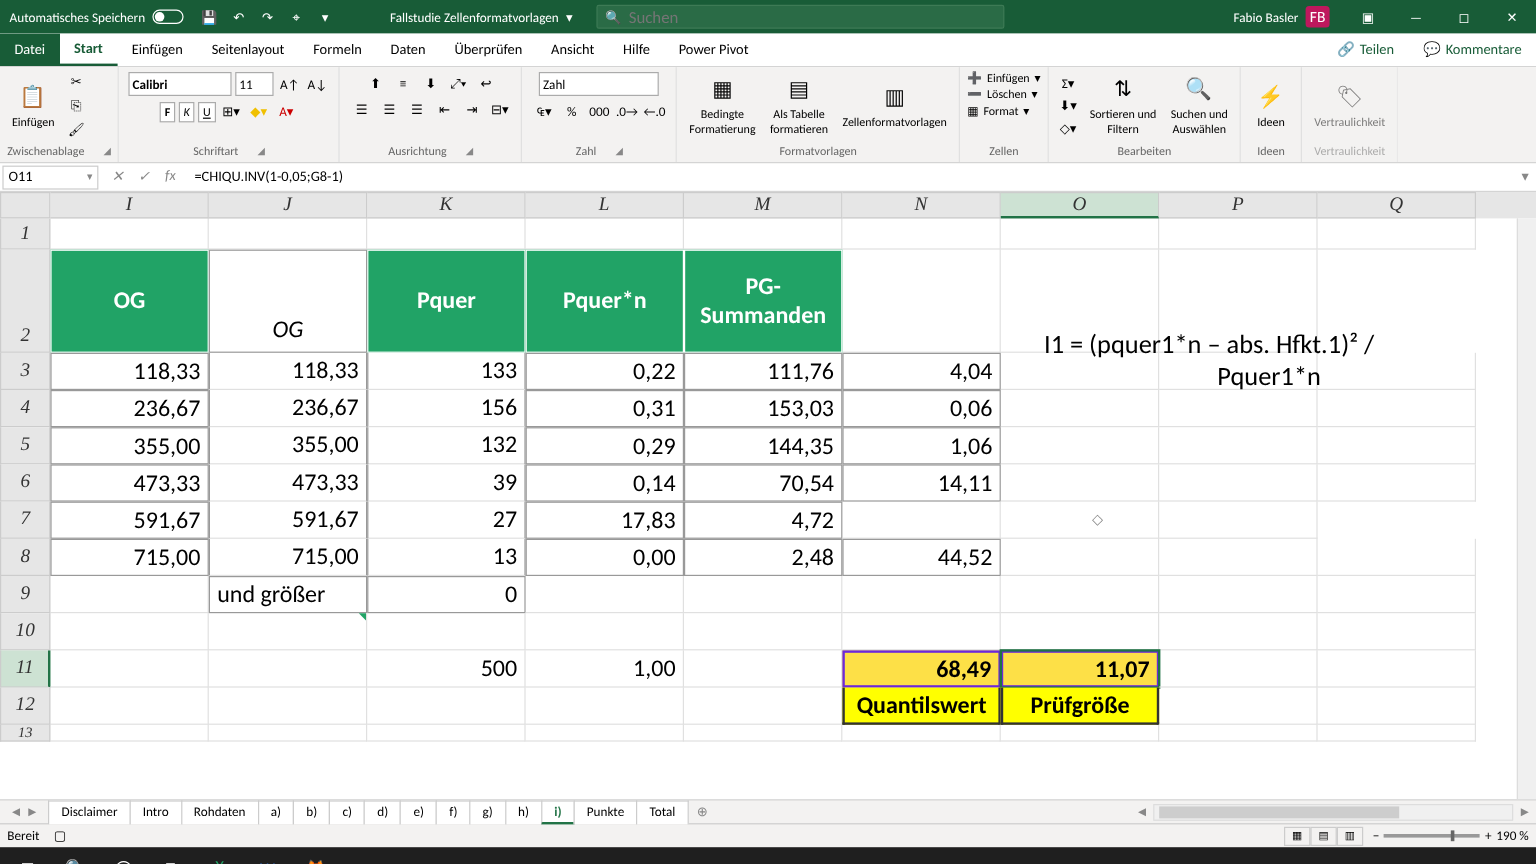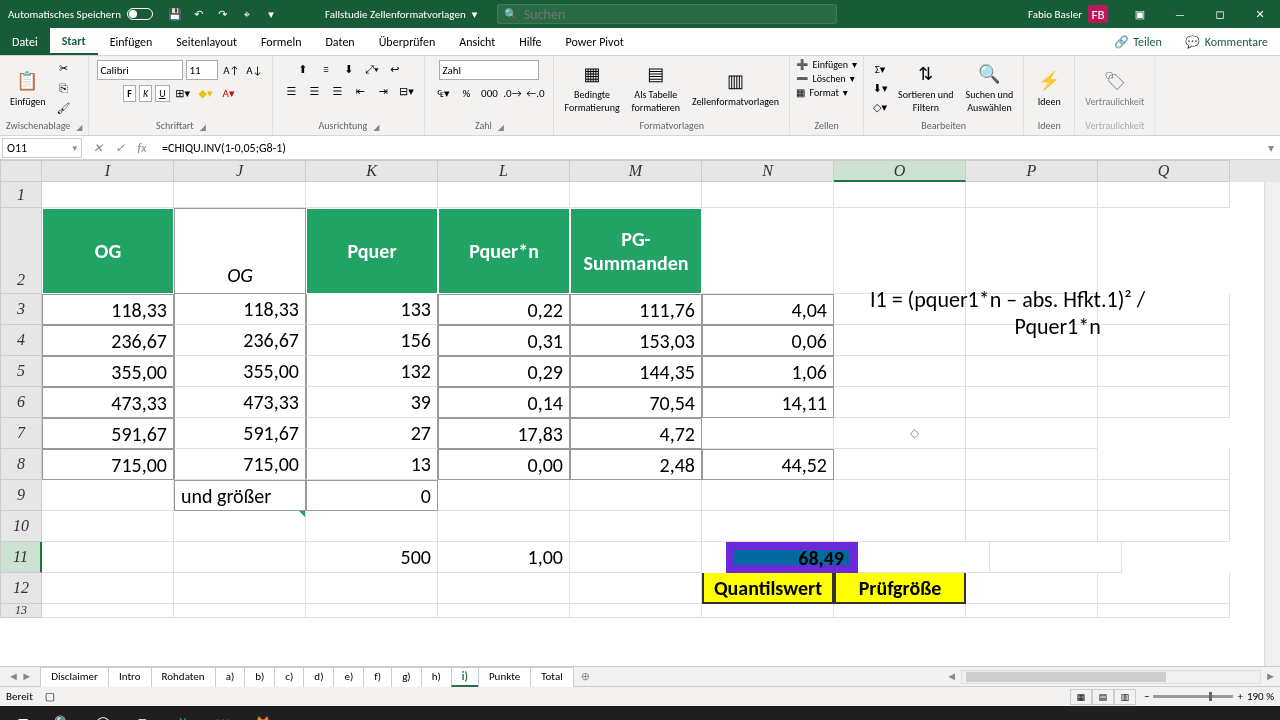--- a/index.html
+++ b/index.html
@@ -25,29 +25,29 @@
   .rtab { padding: 0 12px; height: 100%; display: flex; align-items: center; cursor: pointer; }
   .rtab.file { background: #185c37; color: #fff; }
   .rtab.active { border-bottom: 2px solid #185c37; color: #185c37; font-weight: 600; }
   .rtab-right { margin-left: auto; display: flex; }
   .rtab-right .rtab { color: #185c37; gap: 4px; }
 
   
   .ribbon { height: 80px; background: #f3f2f1; border-bottom: 1px solid #d4d4d4; display: flex; font-size: 10px; }
   .rgroup { border-right: 1px solid #e0e0e0; padding: 2px 6px; display: flex; flex-direction: column; }
   .rgroup-body { flex: 1; display: flex; align-items: center; gap: 4px; }
-  .rgroup-label { text-align: center; font-size: 10px; color: #666; padding: 1px 0; display: flex; justify-content: center; align-items: flex-end; gap: 6px; }
+  .rgroup-label { text-align: center; font-size: 10px; color: #666; padding: 1px 0; display: flex; justify-content: center; align-items: center; gap: 16px; }
   .rgroup-label .launcher { font-size: 8px; color: #888; }
   .rbtn-lg { display: flex; flex-direction: column; align-items: center; justify-content: center; gap: 2px; padding: 2px 4px; text-align: center; min-width: 38px; }
   .rbtn-lg .ico { width: 24px; height: 24px; display: flex; align-items: center; justify-content: center; font-size: 18px; }
   .rbtn-sm { width: 20px; height: 18px; display: inline-flex; align-items: center; justify-content: center; font-size: 11px; }
   .font-box { display: flex; flex-direction: column; gap: 4px; padding: 2px; }
   .font-row { display: flex; gap: 3px; align-items: center; }
   .fsel { border: 1px solid #ababab; background: #fff; height: 20px; font-size: 11px; padding: 0 2px; }
-  .fname { width: 86px; }
+  .fname { width: 86px; font-weight: bold; }
   .fsize { width: 32px; }
   .btn-badge { border: 1px solid #ababab; padding: 1px 3px; font-size: 10px; background: #fff; }
 
   
   .fbar { height: 24px; display: flex; align-items: center; border-bottom: 1px solid #d4d4d4; font-size: 12px; }
   .namebox { width: 80px; border: 1px solid #ccc; margin: 1px 0 1px 2px; padding: 1px 4px; height: 20px; display: flex; align-items: center; justify-content: space-between; }
   .namebox .dd { color: #888; font-size: 9px; }
   .fbar-btns { display: flex; gap: 2px; padding: 0 6px; color: #888; }
   .fbar-btns span { width: 20px; text-align: center; font-style: italic; }
   .formula { flex: 1; padding: 0 4px; height: 20px; display: flex; align-items: center; }
@@ -60,21 +60,21 @@
   .colhdr.sel { background: #cde2d3; border-bottom: 2px solid #217346; }
   .rowhdr { width: 42px; border: 1px solid #ccc; border-top: none; text-align: center; font-size: 16px; display: flex; align-items: center; justify-content: center; color: #333; font-style: italic; font-family: 'Times New Roman', serif; background: #e6e6e6; }
   .rowhdr.sel { background: #cde2d3; border-right: 2px solid #217346; }
   .grid-row { display: flex; }
   .cell { border-right: 1px solid #e0e0e0; border-bottom: 1px solid #e0e0e0; padding: 0 6px; display: flex; align-items: center; font-size: 20px; font-family: Calibri, sans-serif; }
   .cell.rnum { justify-content: flex-end; }
   .cell.hdr-green { background: #21a366; color: #fff; font-weight: bold; justify-content: center; text-align: center; border: 1px solid #fff; }
   .cell.hdr-white { background: #fff; font-style: italic; justify-content: center; border: 1px solid #999; }
   .cell.bordered { border: 1px solid #999; }
   .cell.bordered-lr { border-left: 1px solid #999; border-right: 1px solid #999; }
-  .cell.yellowbox { background: #0369a1; font-weight: bold; border: 8px solid #6d28d9; justify-content: flex-end; margin-left: 24px; }
+  .cell.yellowbox { background: #fde047; font-weight: bold; border: 2px solid #6d28d9; justify-content: flex-end; }
   .cell.yellowlbl { background: #ffff00; font-weight: bold; border: 2px solid #333; border-top: none; justify-content: center; }
   .cell.sel { outline: 2px solid #217346; outline-offset: -1px; }
   .formula-text { font-family: Calibri; font-size: 22px; white-space: nowrap; padding-left: 20px; }
   .tri-marker { position: relative; }
   .tri-marker::after { content: ''; position: absolute; top: 0; right: 0; width: 0; height: 0; border-left: 6px solid transparent; border-top: 6px solid #21a366; }
   .vscroll { position: absolute; right: 0; top: 22px; bottom: 0; width: 16px; background: #f0f0f0; border-left: 1px solid #ddd; }
 
   
   .sheettabs { height: 20px; display: flex; align-items: center; border-top: 1px solid #ccc; font-size: 11px; background: #f3f2f1; }
   .stab-nav { padding: 0 8px; color: #888; }
@@ -481,20 +481,21 @@
   </div>
 
   <div class="grid-row" style="height:31px">
     <div class="rowhdr sel">11</div>
     <div class="cell cw-I"></div>
     <div class="cell cw-J"></div>
     <div class="cell cw-K rnum">500</div>
     <div class="cell cw-L rnum">1,00</div>
     <div class="cell cw-M"></div>
     <div class="cell cw-N yellowbox">68,49</div>
+    <div class="cell cw-O yellowbox sel">11,07</div>
     <div class="cell cw-P"></div>
       <div class="cell cw-Q"></div>
   </div>
 
   <div class="grid-row" style="height:31px">
     <div class="rowhdr">12</div>
     <div class="cell cw-I"></div>
       <div class="cell cw-J"></div>
       <div class="cell cw-K"></div>
       <div class="cell cw-L"></div>
@@ -511,21 +512,21 @@
       <div class="cell cw-J"></div>
       <div class="cell cw-K"></div>
       <div class="cell cw-L"></div>
       <div class="cell cw-M"></div>
       <div class="cell cw-N"></div>
       <div class="cell cw-O"></div>
       <div class="cell cw-P"></div>
       <div class="cell cw-Q"></div>
   </div>
 
-  <div style="position:absolute;top:126px;left:850px">
+  <div style="position:absolute;top:113px;left:850px">
     <div class="formula-text">I1 = (pquer1*n – abs. Hfkt.1)² /</div>
     <div class="formula-text" style="text-align:center;padding-left:120px">Pquer1*n</div>
   </div>
   <div style="position:absolute;top:266px;left:910px;font-size:12px;color:#888">◇</div>
 
   <div class="vscroll"></div>
 </div>
 
 <div class="sheettabs">
   <div class="stab-nav">◄ ►</div>

